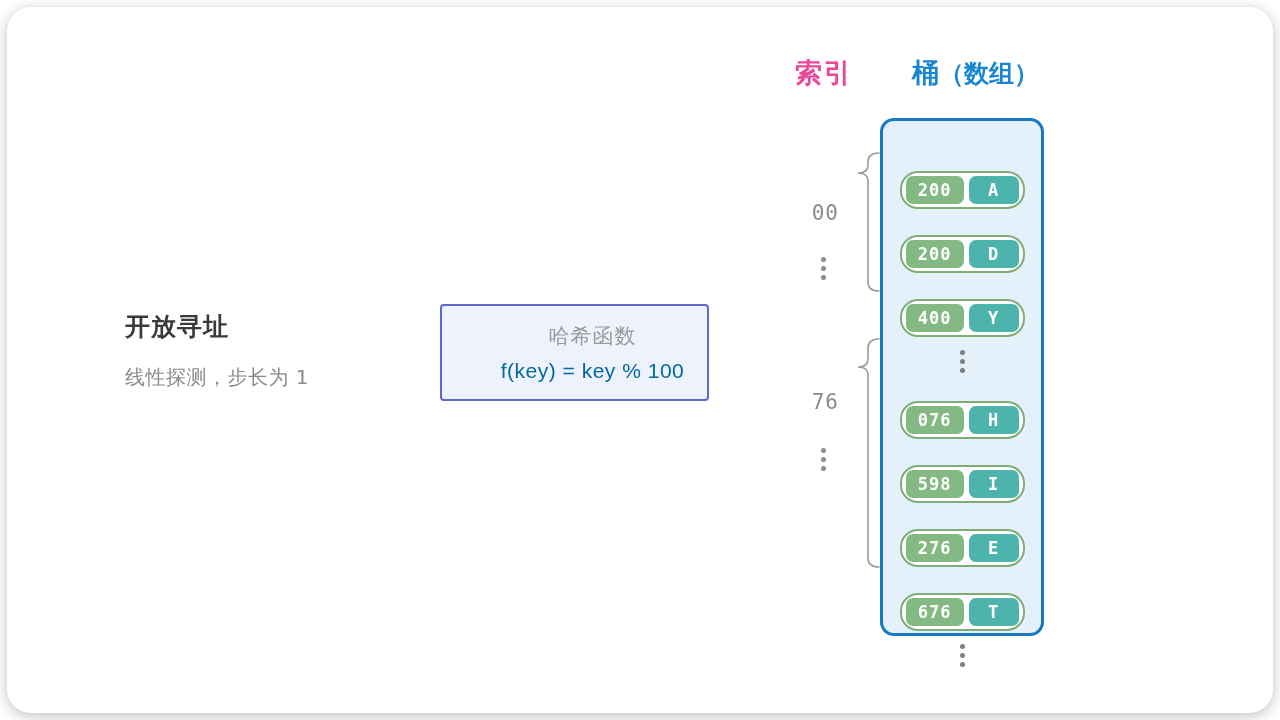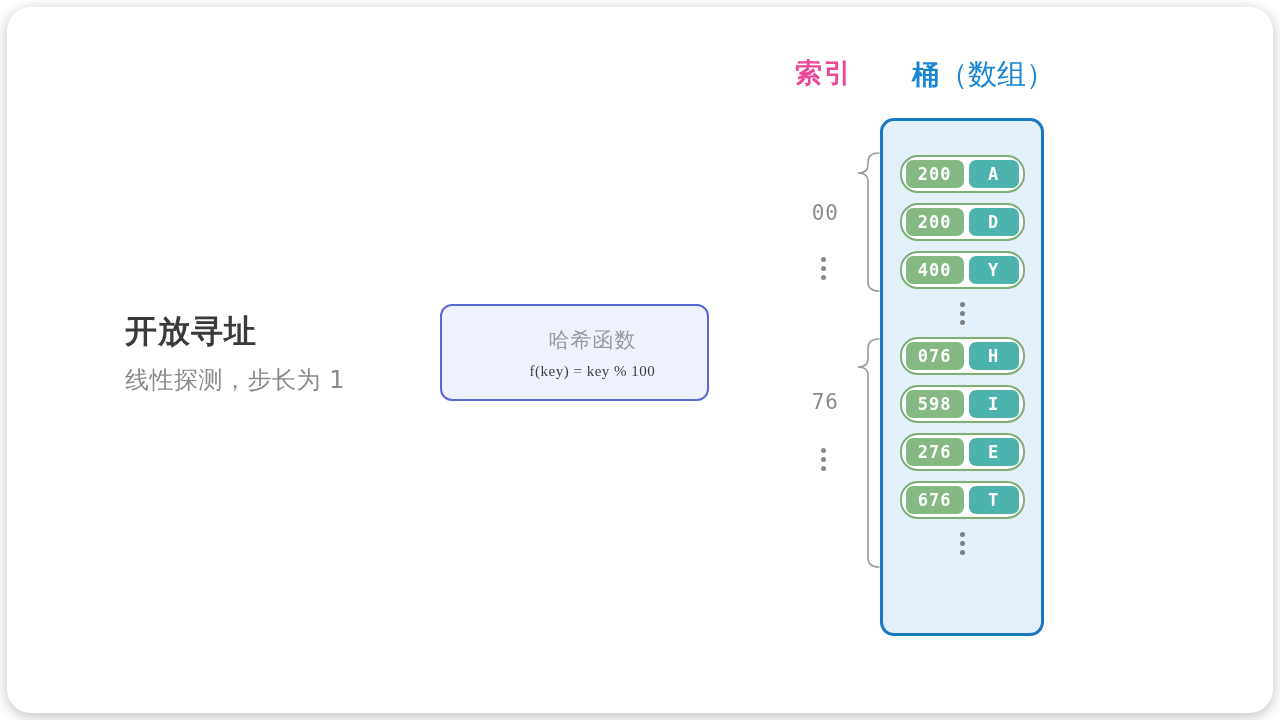--- a/index.html
+++ b/index.html
@@ -6,55 +6,55 @@
   html, body { width: 1280px; height: 720px; background: #ffffff; overflow: hidden;
                font-family: "DejaVu Sans", "Liberation Sans", sans-serif; }
   .card {
     position: absolute; left: 7px; top: 7px; right: 7px; bottom: 7px;
     background: #ffffff; border-radius: 24px;
     box-shadow: 0 3px 14px rgba(0,0,0,0.25);
   }
   
   .page-title {
     position: absolute; left: 118px; top: 303px;
-    font-size: 32px; font-weight: bold; color: #3a3a3a; letter-spacing: 1px;
+    font-size: 25px; font-weight: bold; color: #3a3a3a; letter-spacing: 1px;
   }
   .page-subtitle {
     position: absolute; left: 118px; top: 357px;
-    font-size: 24px; color: #8a8a8a; letter-spacing: 0.5px;
+    font-size: 20px; color: #8a8a8a; letter-spacing: 0.5px;
   }
   
   .hash-box {
     position: absolute; left: 433px; top: 297px; width: 269px; height: 97px;
-    background: #eef2fc; border: 2px solid #5a68d2; border-radius: 12px;
+    background: #eef2fc; border: 2px solid #5a68d2; border-radius: 4px;
     display: flex; flex-direction: column; align-items: center; justify-content: center;
     gap: 9px;
     padding-left: 36px;
   }
   .hash-box-title { font-size: 21px; color: #9a9a9a; letter-spacing: 1px; }
   .hash-box-formula {
-    font-family: Liberation Serif, serif;
-    font-size: 15px; color: #404040; white-space: pre; letter-spacing: 0.5px;
+    font-family: Liberation Sans, sans-serif;
+    font-size: 21px; color: #0369a1; white-space: pre; letter-spacing: 0.5px;
   }
   
   .col-header { position: absolute; top: 48px; font-size: 27px; font-weight: bold; }
   .col-header.index { left: 788px; color: #ec4899; letter-spacing: 2px; }
   .col-header.bucket { left: 905px; color: #1a86d3; }
-  .col-header.bucket .suffix { font-weight: normal; font-size: 29px; text-align: right; }
+  .col-header.bucket .suffix { font-weight: bold; font-size: 25px; text-align: right; }
   
   .bucket-container {
     position: absolute; left: 873px; top: 111px; width: 164px; height: 518px;
     background: #e4f0fa; border: 3px solid #1779c4; border-radius: 14px;
     padding: 34px 18px 0 18px;
   }
   .bucket-items { display: flex; flex-direction: column; gap: 10px; align-items: center; }
   .pair-item {
     width: 125px; height: 38px; background: #ffffff;
     border: 2px solid #7fae74; border-radius: 18px;
-    display: flex; align-items: stretch; gap: 5px; padding: 3px 4px;
+    display: flex; align-items: stretch; gap: 5px; padding: 3px 4px; margin-top: 16px;
   }
   .pair-key, .pair-value {
     border-radius: 7px; display: flex; align-items: center; justify-content: center;
     font-family: "DejaVu Sans Mono", "Liberation Mono", monospace;
     font-size: 17px; font-weight: bold; color: #ffffff; letter-spacing: 1px;
   }
   .pair-key   { flex: 1.18; background: #84b984; }
   .pair-value { flex: 1;    background: #4db3ad; }
   
   .vdots {

